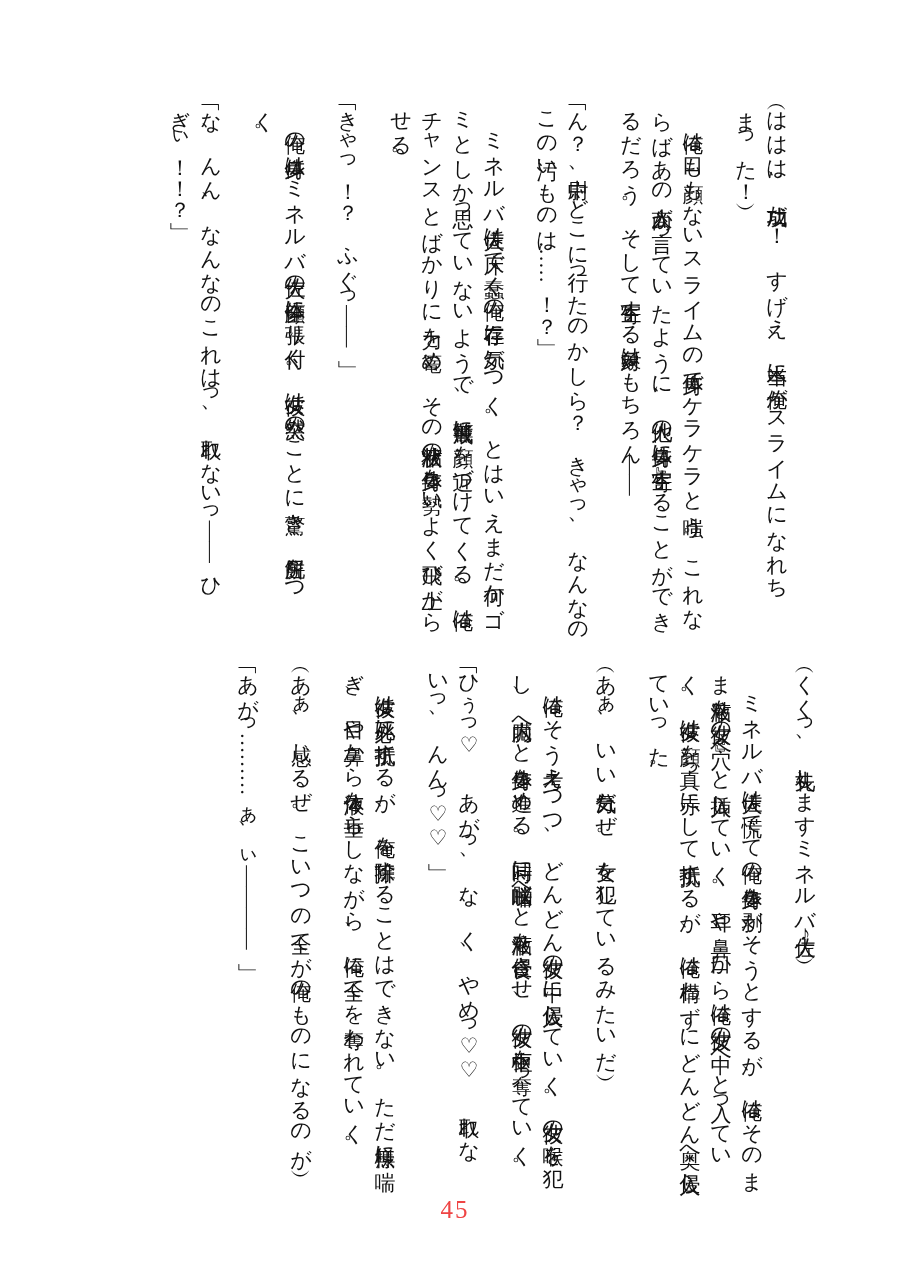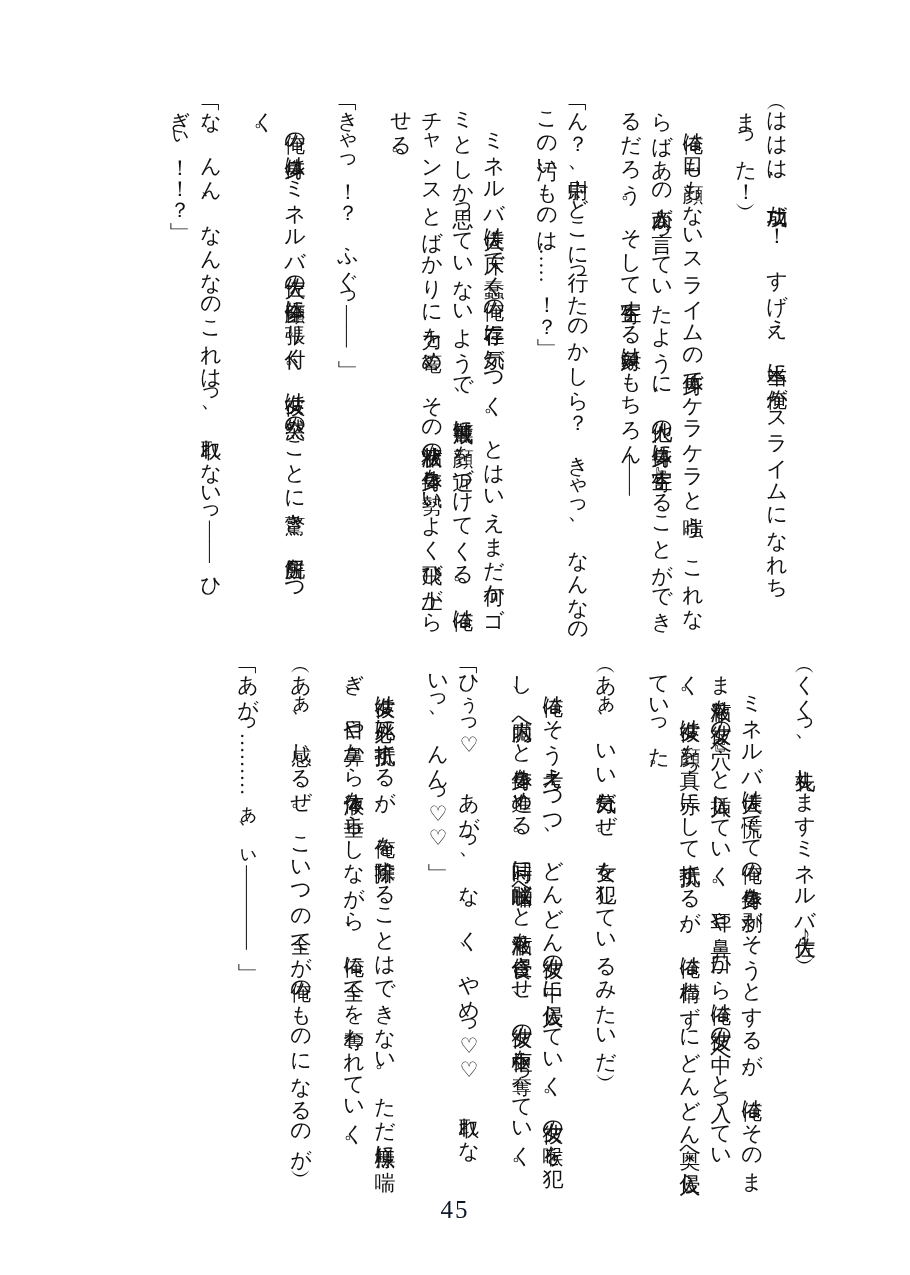--- a/index.html
+++ b/index.html
@@ -45,21 +45,21 @@
     height: 536px;
   }
   .page-number {
     position: absolute;
     top: 1196px;
     left: 0;
     width: 100%;
     text-align: center;
     font-size: 25px;
     letter-spacing: 2px;
-    color: #0f172a;
+    color: #ef4444;
   }
 </style>
 </head>
 <body>
 
 <div class="page">
 
   <section class="vtext block-top">
     <p>（ははは、成功だ！　すげえ、本当に俺がスライムになれちまった！）</p>
     <p>　俺は口も顔もないスライムの身体でケラケラと嗤う。これならばあの商人が言っていたように、他人の身体に『寄生』することができるだろう。そして寄生する対象はもちろん――</p>

